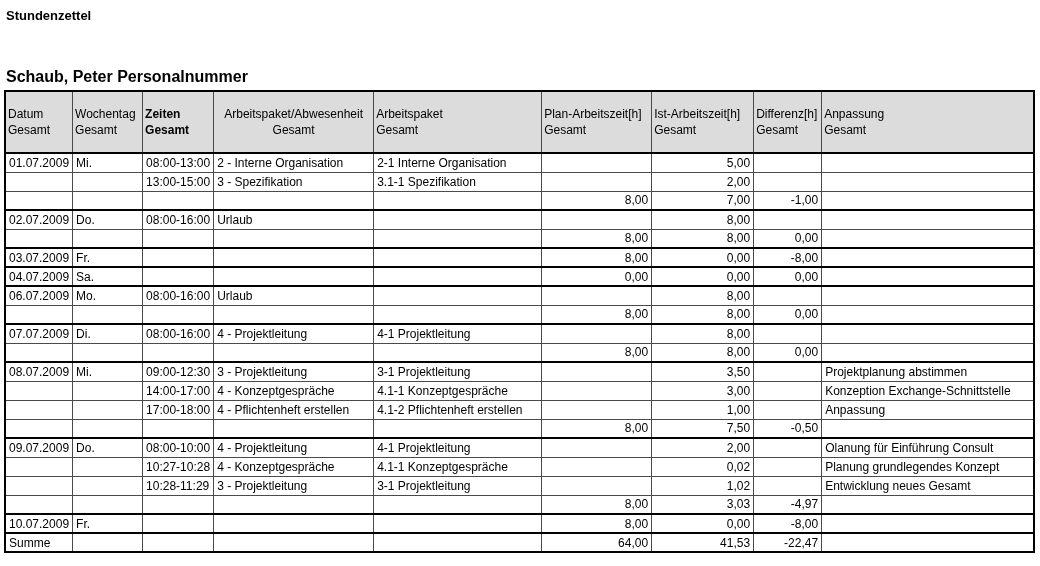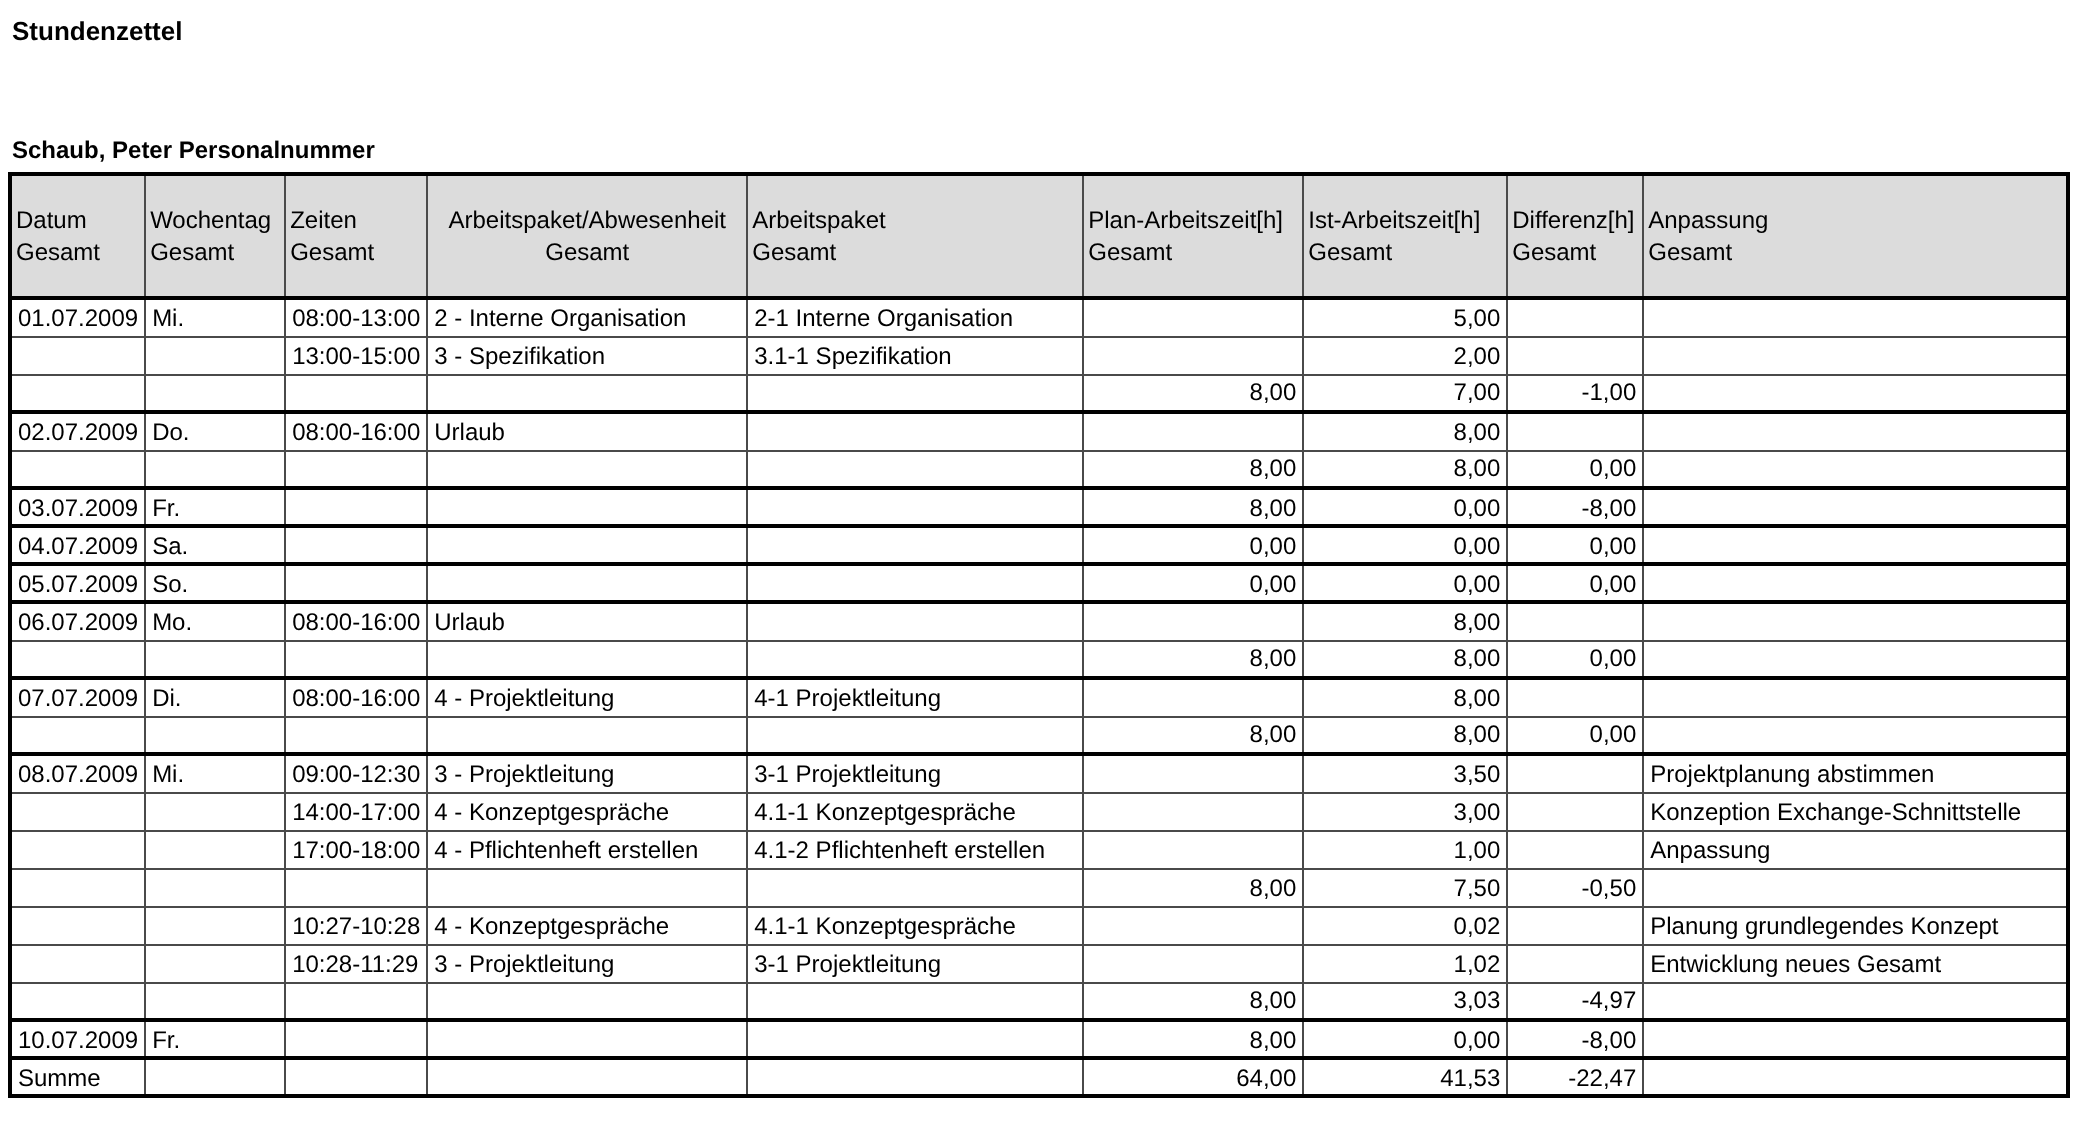--- a/index.html
+++ b/index.html
@@ -14,21 +14,21 @@
     overflow: hidden;
   }
   .page-title {
     margin: 8px 0 0 6px;
     font-size: 13px;
     font-weight: bold;
     color: #000;
   }
   .employee-name {
     margin: 45px 0 4px 6px;
-    font-size: 12px;
+    font-size: 16px;
     font-weight: bold;
     color: #000;
   }
   table.timesheet {
     border-collapse: collapse;
     table-layout: fixed;
     margin-left: 4px;
     border: 2px solid #000;
     font-size: 12px;
   }
@@ -72,21 +72,21 @@
   <thead>
     <tr id="header-row">
         <th style="width: 66px;">
           <div>Datum</div>
           <div>Gesamt</div>
         </th>
         <th style="width: 70px;">
           <div>Wochentag</div>
           <div>Gesamt</div>
         </th>
-        <th style="width: 68px;">
+        <th style="width: 68px; font-weight: bold;">
           <div>Zeiten</div>
           <div>Gesamt</div>
         </th>
         <th style="width: 160px; text-align: center;">
           <div>Arbeitspaket/Abwesenheit</div>
           <div>Gesamt</div>
         </th>
         <th style="width: 168px;">
           <div>Arbeitspaket</div>
           <div>Gesamt</div>
@@ -181,31 +181,20 @@
         <td>Sa.</td>
         <td></td>
         <td></td>
         <td></td>
         <td class="num">0,00</td>
         <td class="num">0,00</td>
         <td class="num">0,00</td>
         <td></td>
       </tr>
       <tr class="group-start">
-        <td>05.07.2009</td>
-        <td>So.</td>
-        <td></td>
-        <td></td>
-        <td></td>
-        <td class="num">0,00</td>
-        <td class="num">0,00</td>
-        <td class="num">0,00</td>
-        <td></td>
-      </tr>
-      <tr class="group-start">
         <td>06.07.2009</td>
         <td>Mo.</td>
         <td>08:00-16:00</td>
         <td>Urlaub</td>
         <td></td>
         <td class="num"></td>
         <td class="num">8,00</td>
         <td class="num"></td>
         <td></td>
       </tr>
@@ -279,20 +268,31 @@
         <td></td>
         <td></td>
         <td></td>
         <td></td>
         <td></td>
         <td class="num">8,00</td>
         <td class="num">7,50</td>
         <td class="num neg">-0,50</td>
         <td></td>
       </tr>
+      <tr class="group-start">
+        <td>09.07.2009</td>
+        <td>Do.</td>
+        <td>08:00-10:00</td>
+        <td>4 - Projektleitung</td>
+        <td class="link">4-1 Projektleitung</td>
+        <td class="num"></td>
+        <td class="num">2,00</td>
+        <td class="num"></td>
+        <td>Olanung für Einführung Consult</td>
+      </tr>
       <tr>
         <td></td>
         <td></td>
         <td>10:27-10:28</td>
         <td>4 - Konzeptgespräche</td>
         <td class="link">4.1-1 Konzeptgespräche</td>
         <td class="num"></td>
         <td class="num">0,02</td>
         <td class="num"></td>
         <td>Planung grundlegendes Konzept</td>

